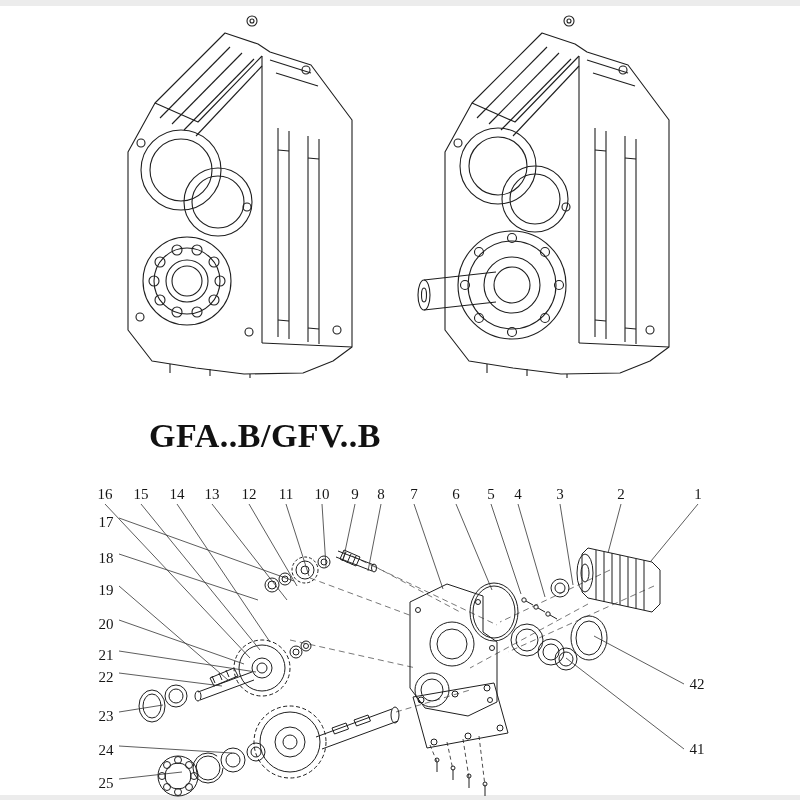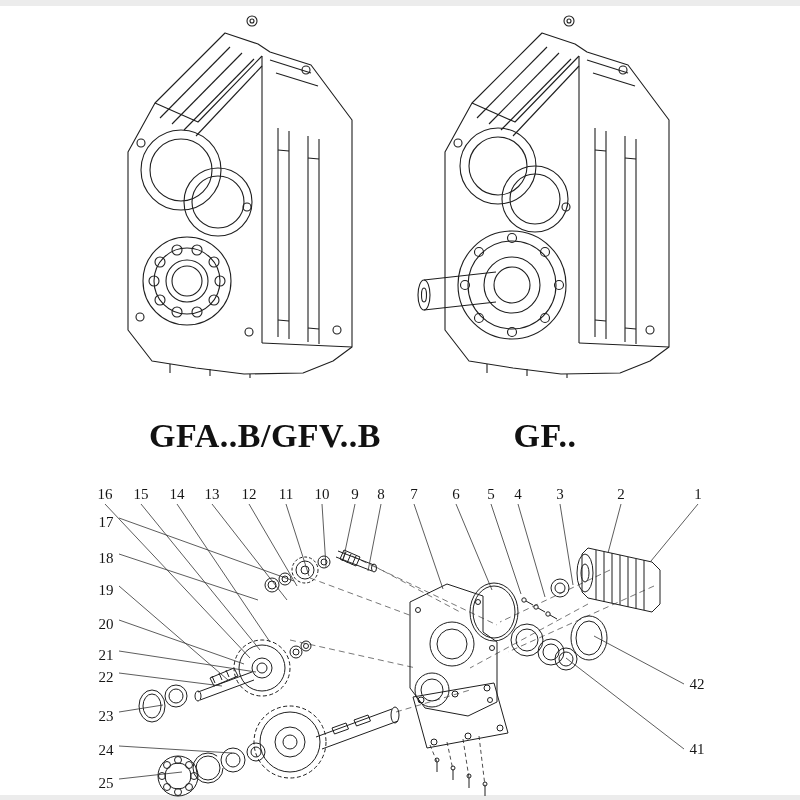--- a/index.html
+++ b/index.html
@@ -370,14 +370,13 @@
         <text x="106" y="721">23</text>
         <text x="106" y="755">24</text>
         <text x="106" y="788">25</text>
         <text x="697" y="689">42</text>
         <text x="697" y="754">41</text>
       </g>
     </g>
   </svg>
 
   <div class="caption left">GFA..B/GFV..B</div>
-  <div class="caption right">GF..</div>
 </div>
 
 </body></html>

